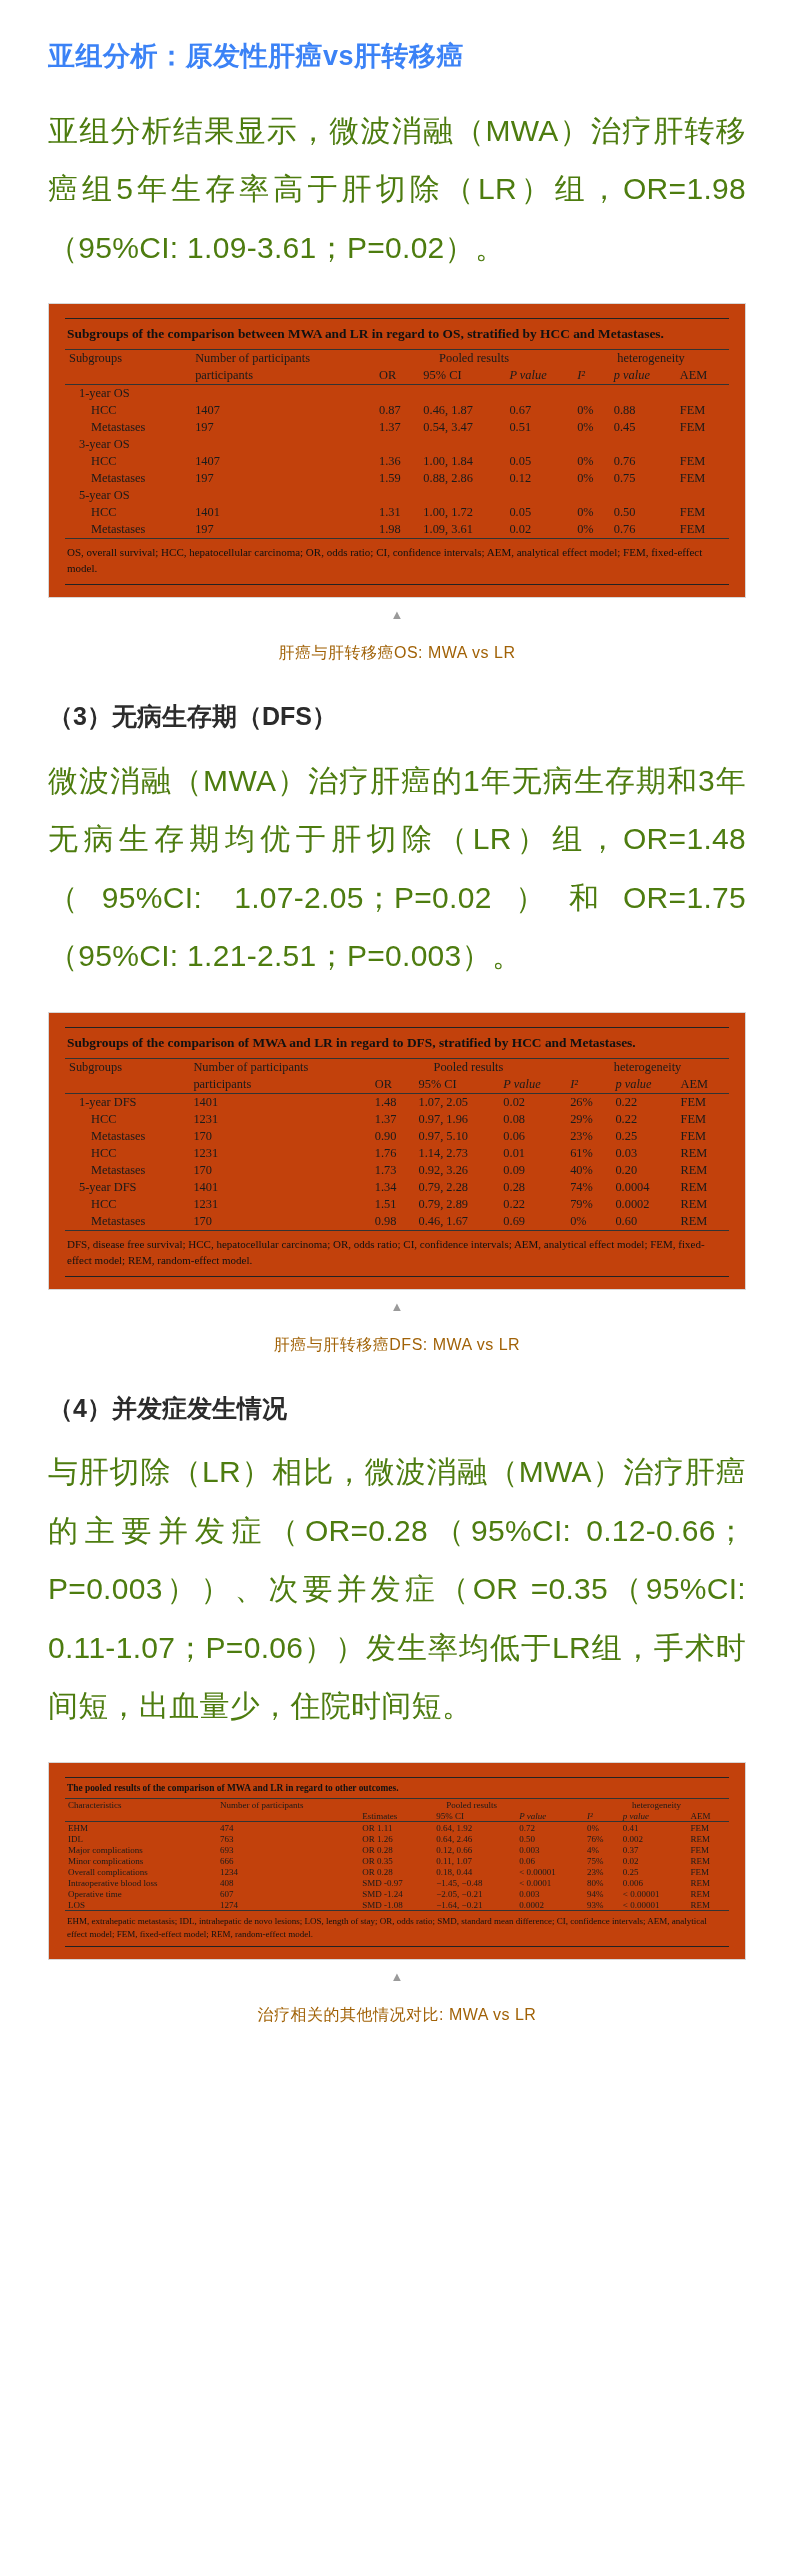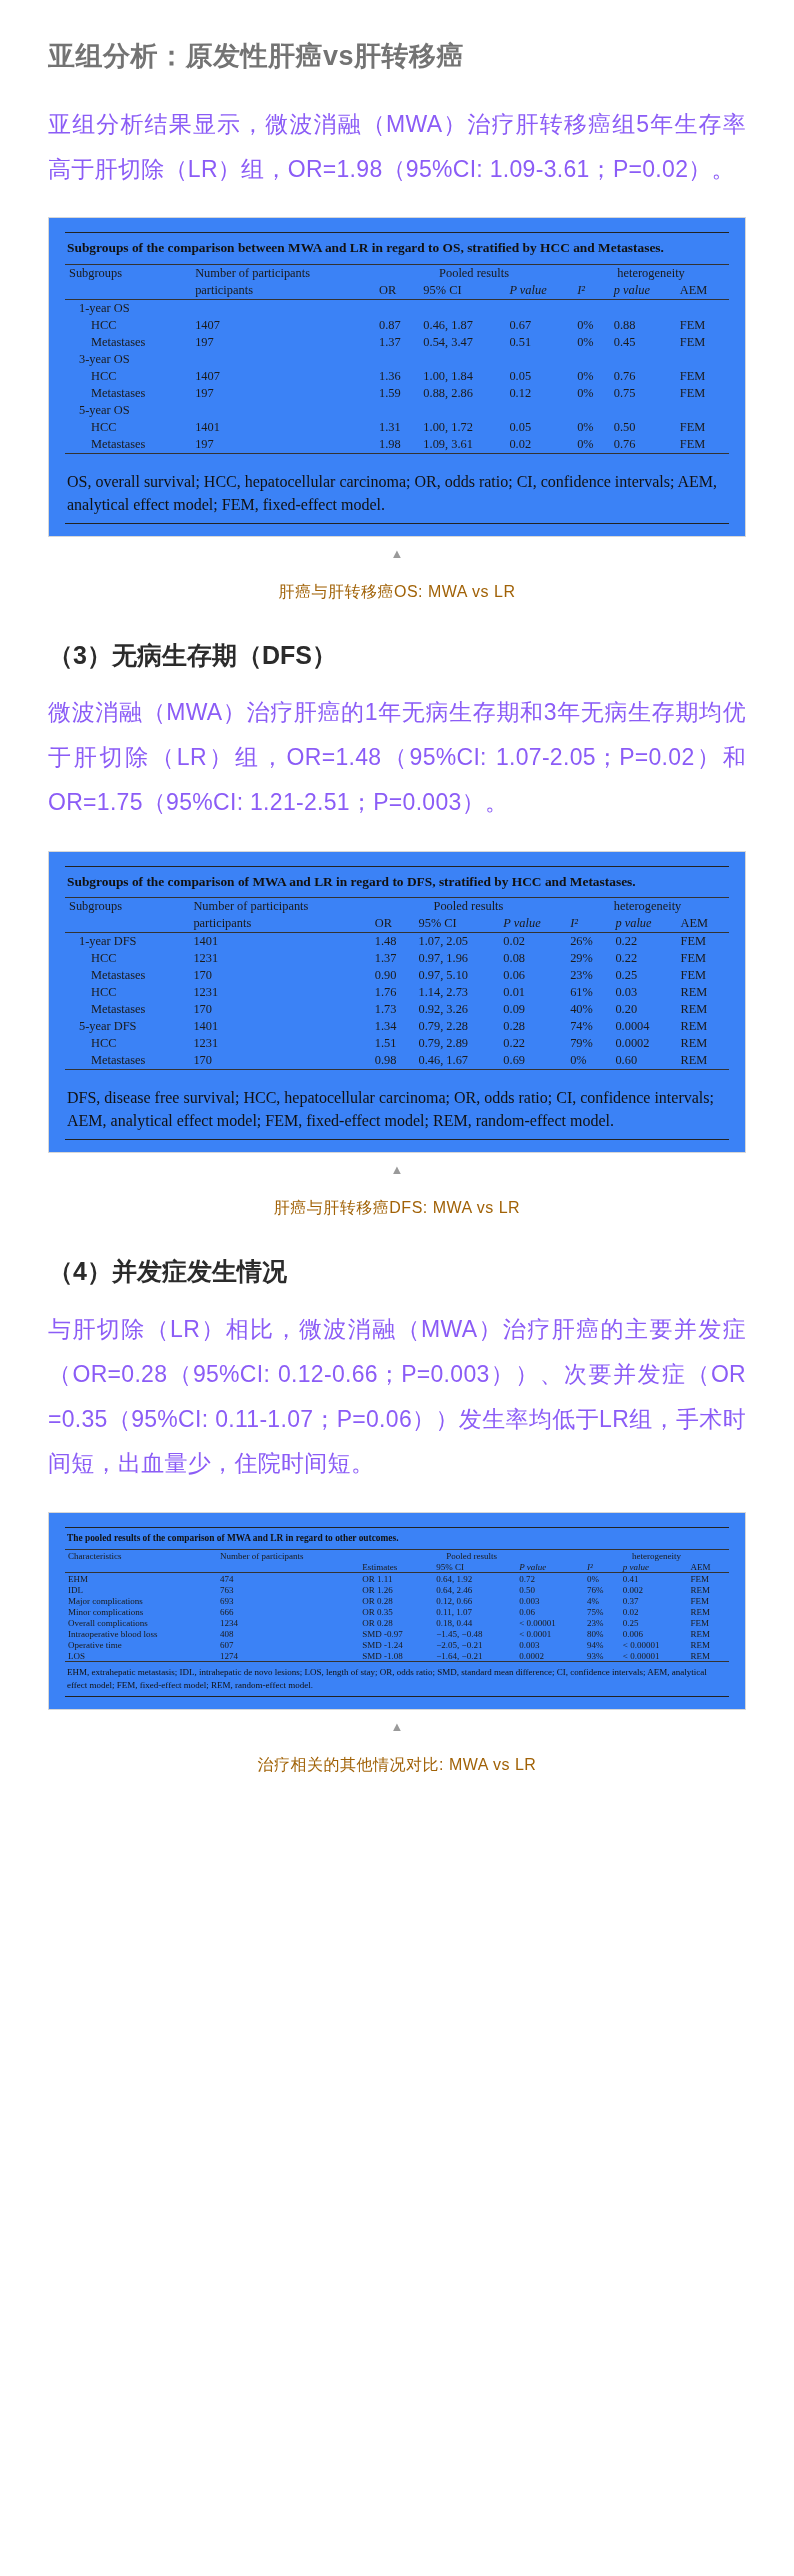--- a/index.html
+++ b/index.html
@@ -11,48 +11,48 @@
   body {
     width: 794px;
     min-height: 2576px;
     position: relative;
   }
   .page {
     width: 794px;
     padding: 28px 48px 40px 48px;
   }
   .section-title {
-    color: #737373;
+    color: #3b82f6;
     font-size: 27px;
     font-weight: bold;
     letter-spacing: 0.5px;
     margin: 10px 0 26px 0;
     line-height: 1.4;
   }
   .sub-title {
     font-size: 25px;
     font-weight: bold;
     color: #2b2b2b;
     margin: 34px 0 16px 0;
     line-height: 1.5;
   }
   .para {
-    font-size: 23px;
+    font-size: 30px;
     line-height: 1.95;
-    color: #8b5cf6;
+    color: #4d7c0f;
     letter-spacing: 0.3px;
     margin: 0 0 18px 0;
     text-align: justify;
   }
   .figure {
     margin: 26px 0 10px 0;
   }
   .figure-box {
     border: 1px solid #d7d7d7;
-    background: #3b82f6;
+    background: #c2410c;
     padding: 14px 16px 12px 16px;
   }
   .fig-caption {
     text-align: center;
     font-size: 16px;
     color: #a16207;
     margin-top: 22px;
     letter-spacing: 0.5px;
   }
   .fig-arrow {
@@ -107,25 +107,25 @@
   }
   .indent1 { padding-left: 14px !important; }
   .indent2 { padding-left: 26px !important; }
   .ital { font-style: italic; }
   .spanhdr {
     text-align: center !important;
     font-size: 12.4px;
   }
   .tbl-note {
     font-family: "Liberation Serif", serif;
-    font-size: 16px;
+    font-size: 11px;
     line-height: 1.45;
     border-top: 1.2px solid #333;
     border-bottom: 1.6px solid #222;
-    padding: 16px 2px 7px 2px;
+    padding: 6px 2px 7px 2px;
     color: #111;
   }
   
   table.sg.small td { font-size: 9px; padding: 0.5px 3px; }
   .tbl-title.small { font-size: 9.4px; padding: 4px 2px; }
   .tbl-note.small { font-size: 9px; line-height: 1.4; padding: 4px 2px 5px 2px; }
   .small .hdr-row td, .small .hdr-row2 td { font-size: 9px; }
 </style>
 </head>
 <body>

